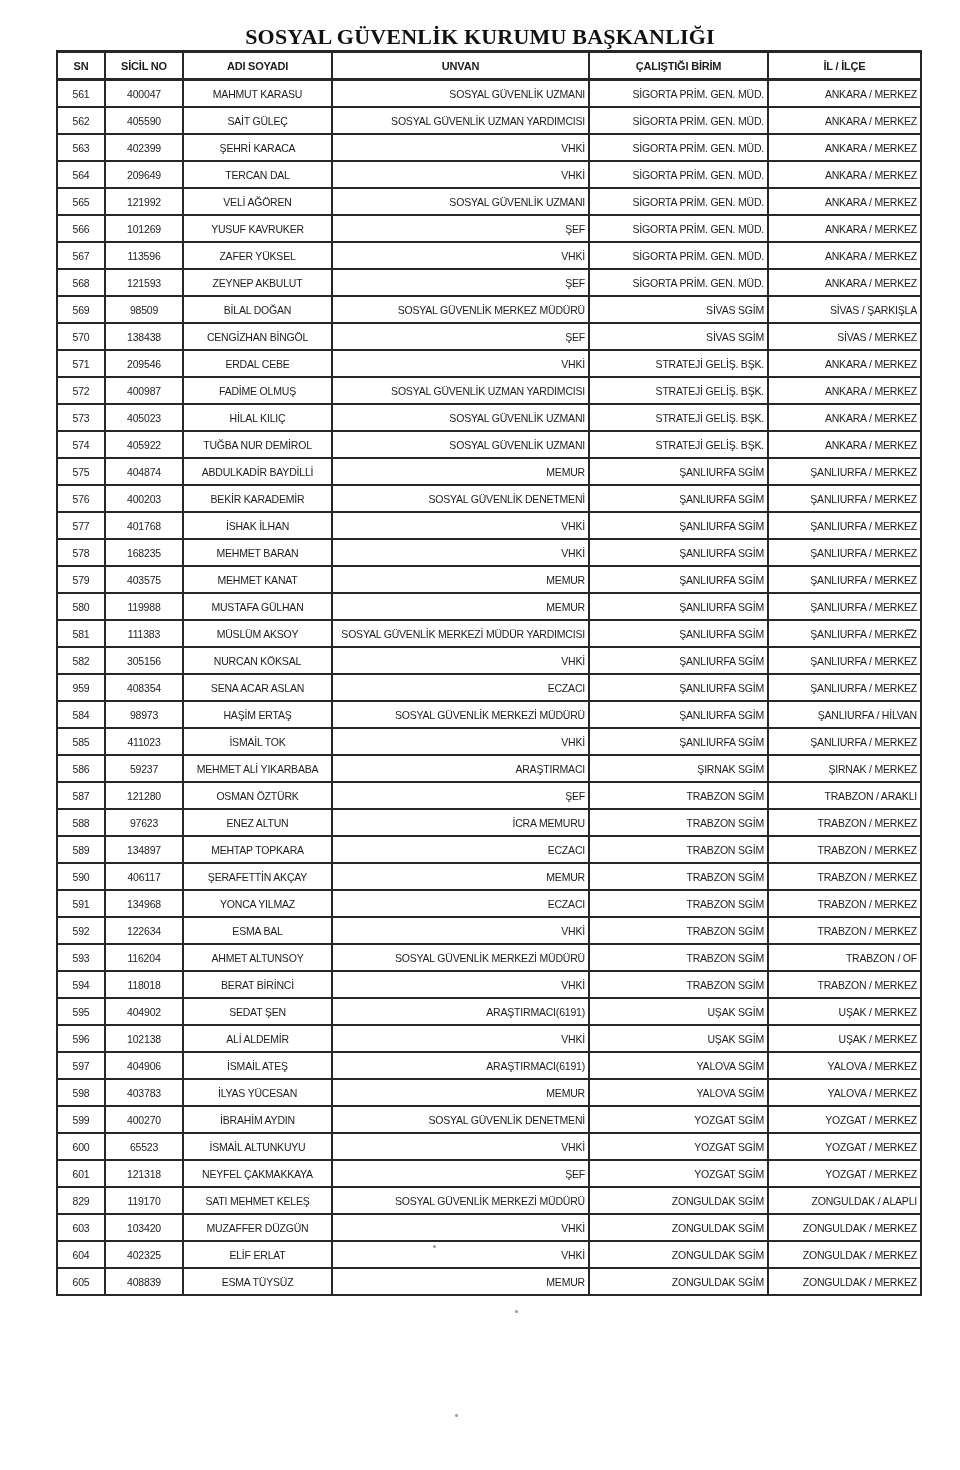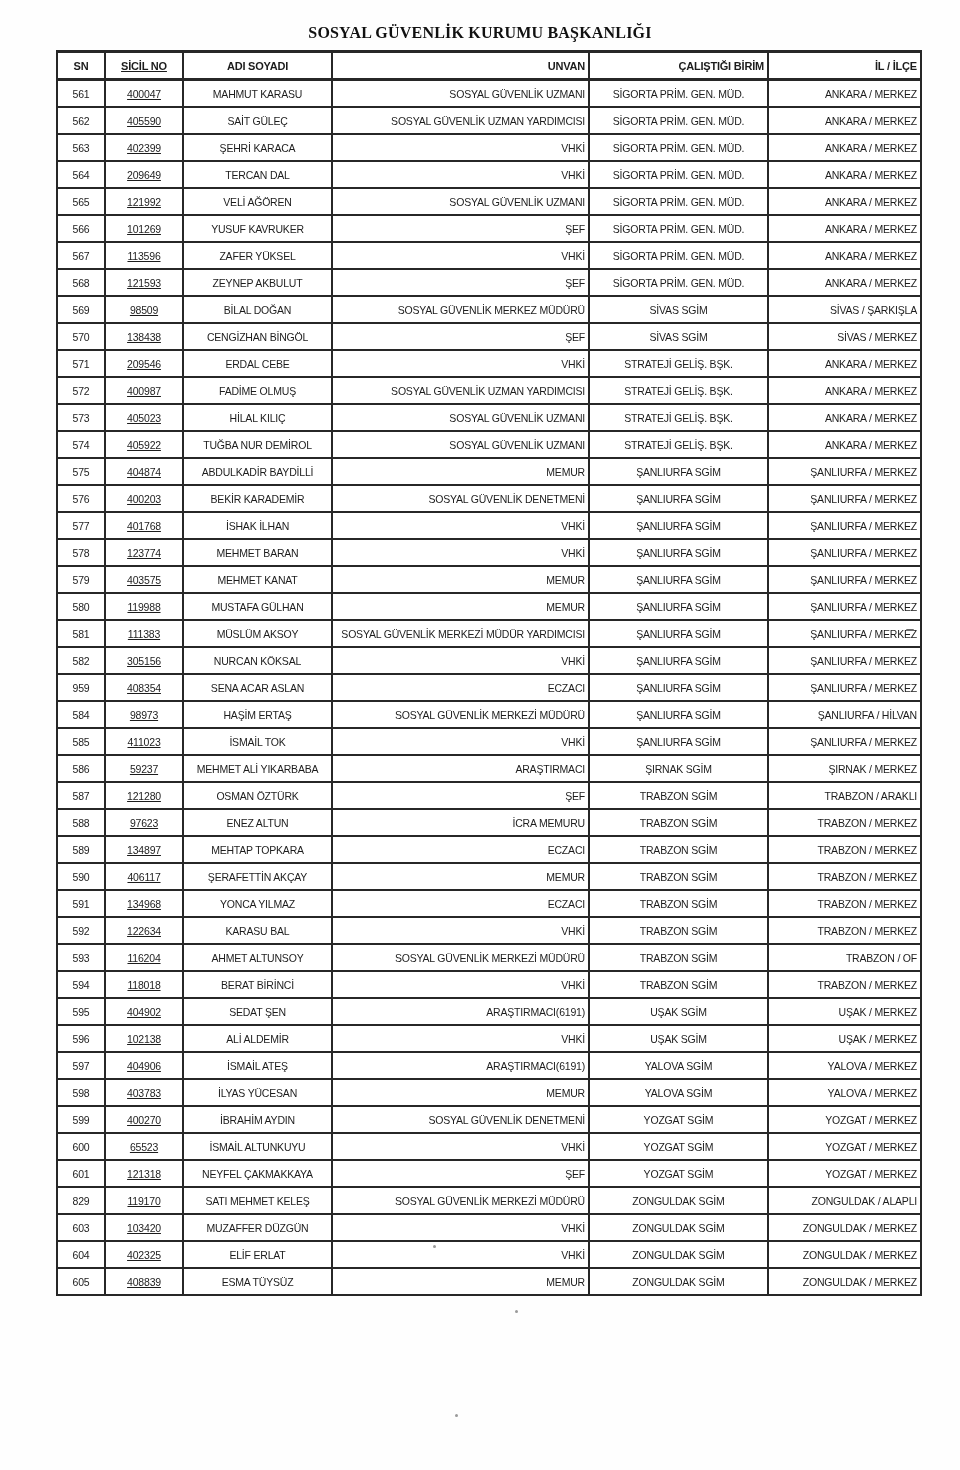--- a/index.html
+++ b/index.html
@@ -16,21 +16,21 @@
     width: 960px; height: 1470px;
     background: #fefefe;
   }
   .doc-title {
     position: absolute;
     top: 24px; left: 0;
     width: 960px;
     text-align: center;
     font-family: "Liberation Serif", serif;
     font-weight: bold;
-    font-size: 16px;
+    font-size: 22px;
     letter-spacing: 0.2px;
     color: #111;
     margin: 0;
   }
   table.personnel {
     position: absolute;
     left: 56px; top: 50px;
     width: 838px;
     border-collapse: collapse;
     table-layout: fixed;
@@ -46,27 +46,27 @@
     overflow: hidden;
     color: #1c1c1c;
   }
   table.personnel th {
     font-weight: bold;
     font-size: 11px;
     border-top-width: 3px;
     border-bottom-width: 3px;
   }
   .c0 { width: 40px; text-align: center; }
-  .c1 { width: 70px; text-align: center; text-decoration: underline; }
+  .c1 { width: 70px; text-align: center; }
   .c2 { width: 141px; text-align: center; }
   .c3 { width: 249px; text-align: right; }
-  .c4 { width: 171px; text-align: center; }
+  .c4 { width: 171px; text-align: right; }
   .c5 { width: 145px; text-align: right; }
   th.c0, th.c1, th.c2 { text-align: center; }
-  th.c3, th.c4, th.c5 { text-align: right; }
+  th.c3, th.c4, th.c5 { text-align: center; }
   tbody tr:nth-child(even) td { border-top-style: solid; }
   .artifact {
     position: absolute;
     background: #6a6a6a;
   }
   .artifact.dash { width: 8px; height: 2px; border-radius: 1px; }
   .artifact.speck { width: 3px; height: 3px; border-radius: 50%; background: #9a9a9a; }
 </style>
 </head>
 <body>
@@ -218,21 +218,21 @@
         <tr>
           <td class="c0">577</td>
           <td class="c1">401768</td>
           <td class="c2">İSHAK İLHAN</td>
           <td class="c3">VHKİ</td>
           <td class="c4">ŞANLIURFA SGİM</td>
           <td class="c5">ŞANLIURFA / MERKEZ</td>
         </tr>
         <tr>
           <td class="c0">578</td>
-          <td class="c1">123774</td>
+          <td class="c1">168235</td>
           <td class="c2">MEHMET BARAN</td>
           <td class="c3">VHKİ</td>
           <td class="c4">ŞANLIURFA SGİM</td>
           <td class="c5">ŞANLIURFA / MERKEZ</td>
         </tr>
         <tr>
           <td class="c0">579</td>
           <td class="c1">403575</td>
           <td class="c2">MEHMET KANAT</td>
           <td class="c3">MEMUR</td>
@@ -331,21 +331,21 @@
           <td class="c0">591</td>
           <td class="c1">134968</td>
           <td class="c2">YONCA YILMAZ</td>
           <td class="c3">ECZACI</td>
           <td class="c4">TRABZON SGİM</td>
           <td class="c5">TRABZON / MERKEZ</td>
         </tr>
         <tr>
           <td class="c0">592</td>
           <td class="c1">122634</td>
-          <td class="c2">KARASU BAL</td>
+          <td class="c2">ESMA BAL</td>
           <td class="c3">VHKİ</td>
           <td class="c4">TRABZON SGİM</td>
           <td class="c5">TRABZON / MERKEZ</td>
         </tr>
         <tr>
           <td class="c0">593</td>
           <td class="c1">116204</td>
           <td class="c2">AHMET ALTUNSOY</td>
           <td class="c3">SOSYAL GÜVENLİK MERKEZİ MÜDÜRÜ</td>
           <td class="c4">TRABZON SGİM</td>

